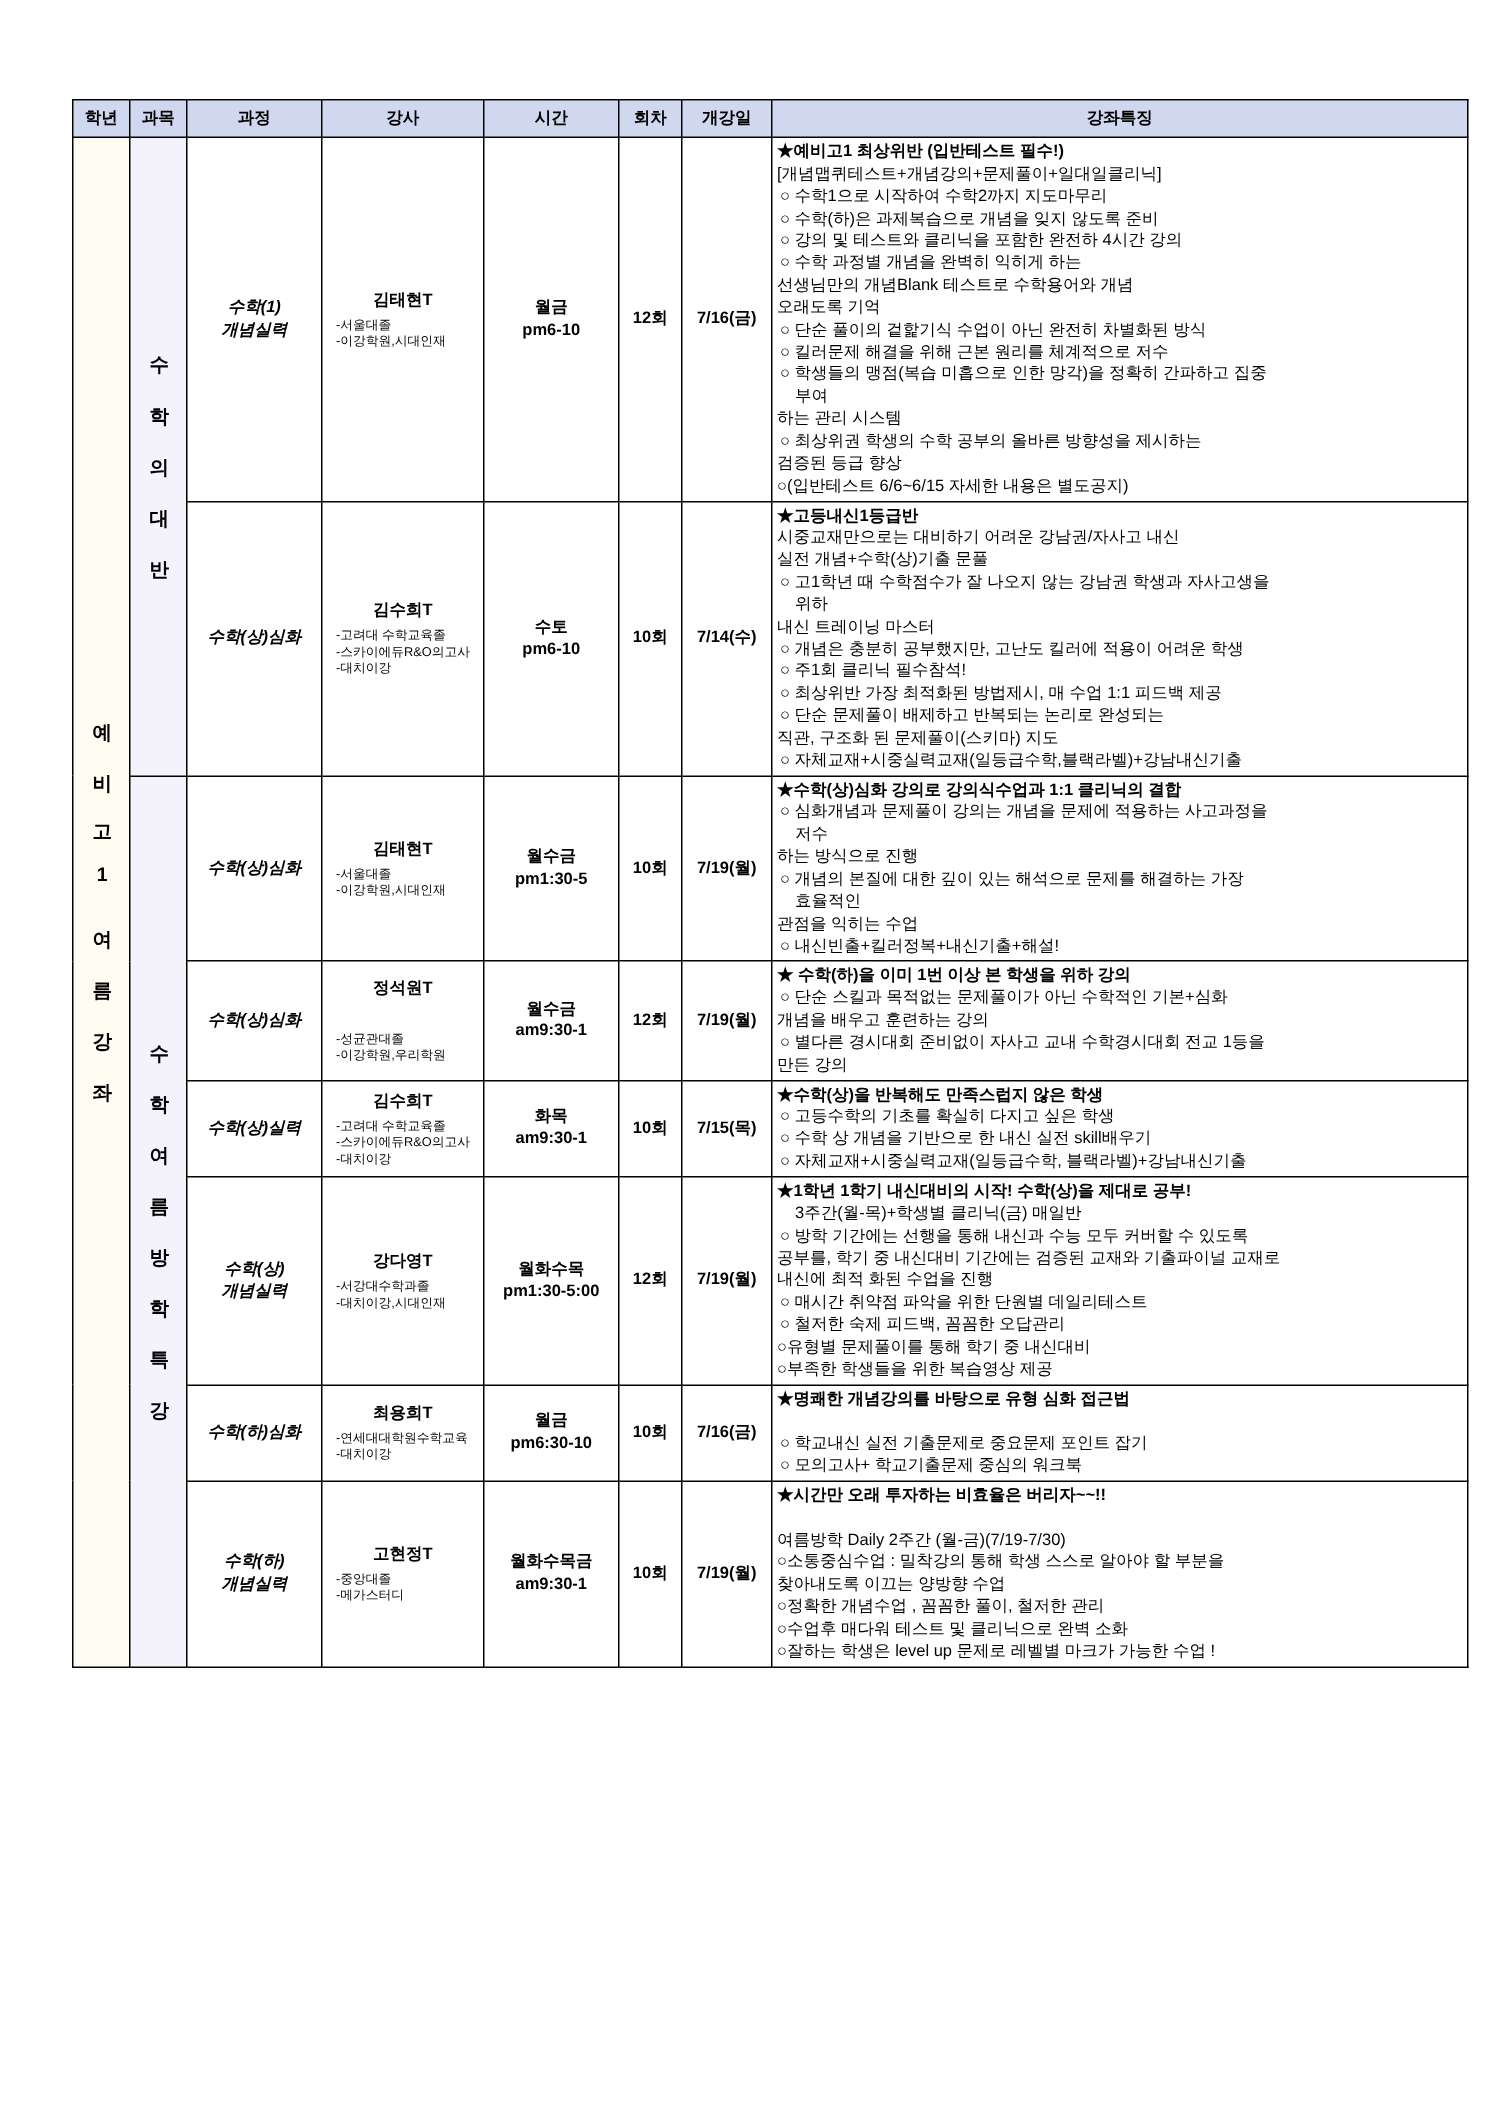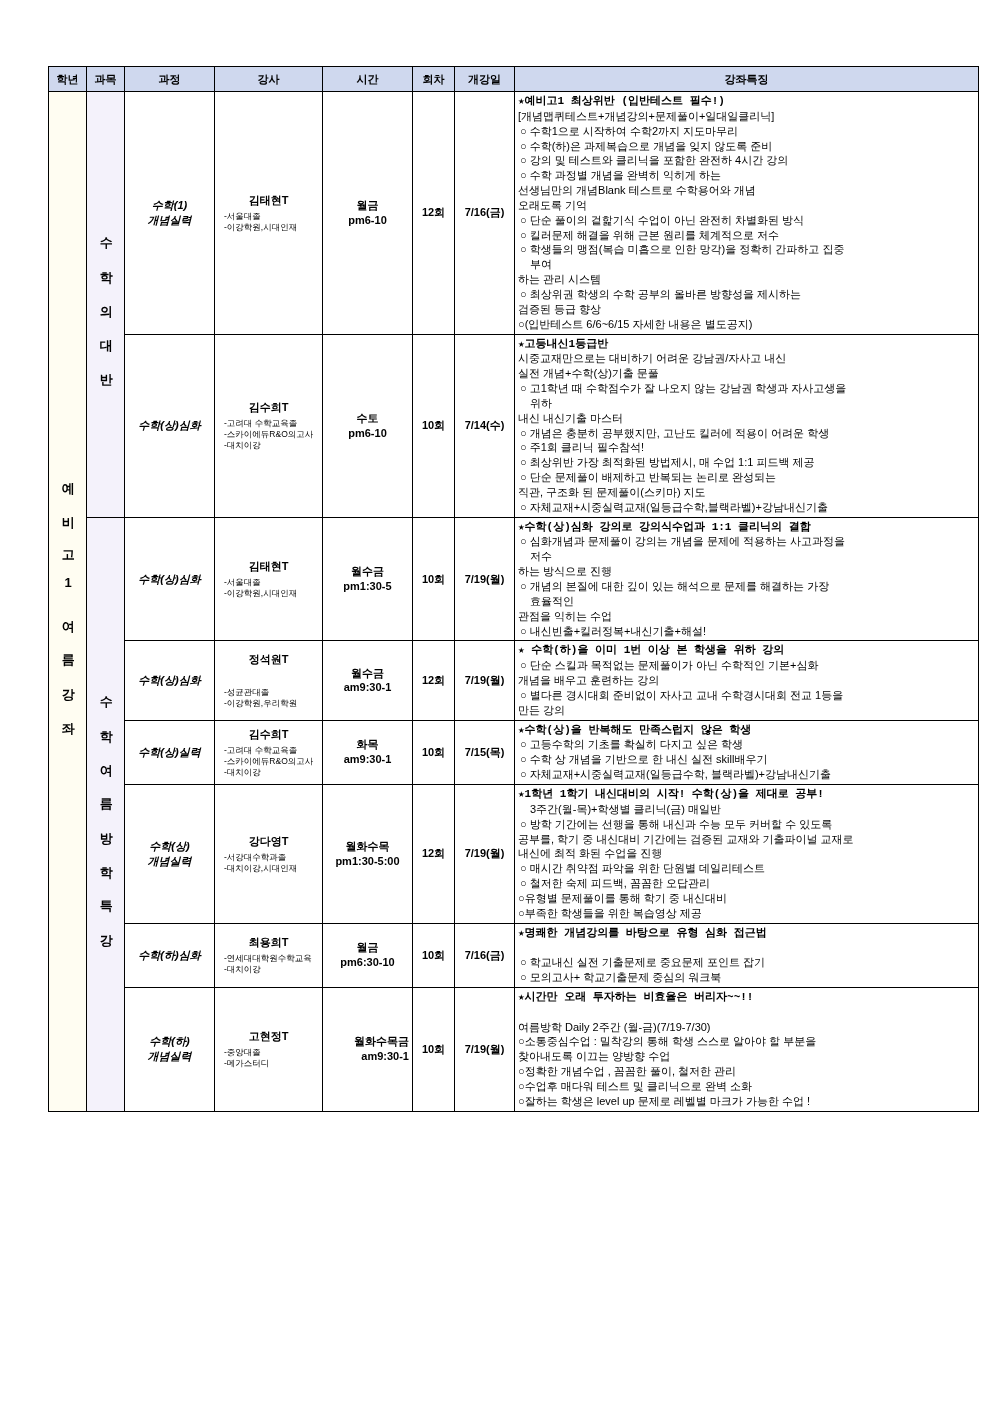--- a/index.html
+++ b/index.html
@@ -110,21 +110,21 @@
     font-weight: bold;
   }
   td.feature-cell {
     text-align: left;
     font-size: 11px;
     line-height: 1.5;
     padding: 4px 6px 5px 6px;
     vertical-align: top;
   }
   .feat-line { margin: 0; }
-  .feat-star { font-weight: bold; font-family: Liberation Mono, monospace; }
+  .feat-star { font-weight: bold; }
   .feat-bullet {
     padding-left: 14px;
     text-indent: -12px;
   }
   .feat-indent { padding-left: 12px; }
 </style>
 </head>
 <body>
 
 <div class="page">
@@ -204,21 +204,21 @@
         <td class="time-cell" style="white-space:pre-line;">수토
 pm6-10</td>
         <td class="count-cell">10회</td>
         <td class="start-cell">7/14(수)</td>
         <td class="feature-cell">
             <div class="feat-line feat-star">★고등내신1등급반</div>
             <div class="feat-line">시중교재만으로는 대비하기 어려운 강남권/자사고 내신</div>
             <div class="feat-line">실전 개념+수학(상)기출 문풀</div>
             <div class="feat-line feat-bullet">○  고1학년 때 수학점수가 잘 나오지 않는 강남권 학생과 자사고생을</div>
             <div class="feat-line feat-indent">위하</div>
-            <div class="feat-line">내신 내신기출 마스터</div>
+            <div class="feat-line">내신 트레이닝 마스터</div>
             <div class="feat-line feat-bullet">○  개념은 충분히 공부했지만, 고난도 킬러에 적용이 어려운 학생</div>
             <div class="feat-line feat-bullet">○  주1회 클리닉 필수참석!</div>
             <div class="feat-line feat-bullet">○  최상위반 가장 최적화된 방법제시, 매 수업 1:1 피드백 제공</div>
             <div class="feat-line feat-bullet">○  단순 문제풀이 배제하고 반복되는 논리로 완성되는</div>
             <div class="feat-line">직관, 구조화 된 문제풀이(스키마) 지도</div>
             <div class="feat-line feat-bullet">○  자체교재+시중실력교재(일등급수학,블랙라벨)+강남내신기출</div>
           </td>
       </tr>
       <tr>
         <td class="subject-cell" rowspan="6">
@@ -328,21 +328,21 @@
           </td>
       </tr>
       <tr>
         <td class="course-cell" style="white-space:pre-line;">수학(하)
 개념실력</td>
         <td class="teacher-cell">
           <div>고현정T</div>
           <div class="teacher-sub" style="white-space:pre-line;">-중앙대졸
 -메가스터디</div>
         </td>
-        <td class="time-cell" style="white-space:pre-line;text-align:right;">월화수목금
+        <td class="time-cell" style="white-space:pre-line;">월화수목금
 am9:30-1</td>
         <td class="count-cell">10회</td>
         <td class="start-cell">7/19(월)</td>
         <td class="feature-cell">
             <div class="feat-line feat-star">★시간만 오래 투자하는 비효율은 버리자~~!!</div>
             <div class="feat-line">&nbsp;</div>
             <div class="feat-line">여름방학 Daily 2주간 (월-금)(7/19-7/30)</div>
             <div class="feat-line">○소통중심수업 : 밀착강의 통해 학생 스스로 알아야 할 부분을</div>
             <div class="feat-line">찾아내도록 이끄는 양방향 수업</div>
             <div class="feat-line">○정확한 개념수업 , 꼼꼼한 풀이, 철저한 관리</div>

